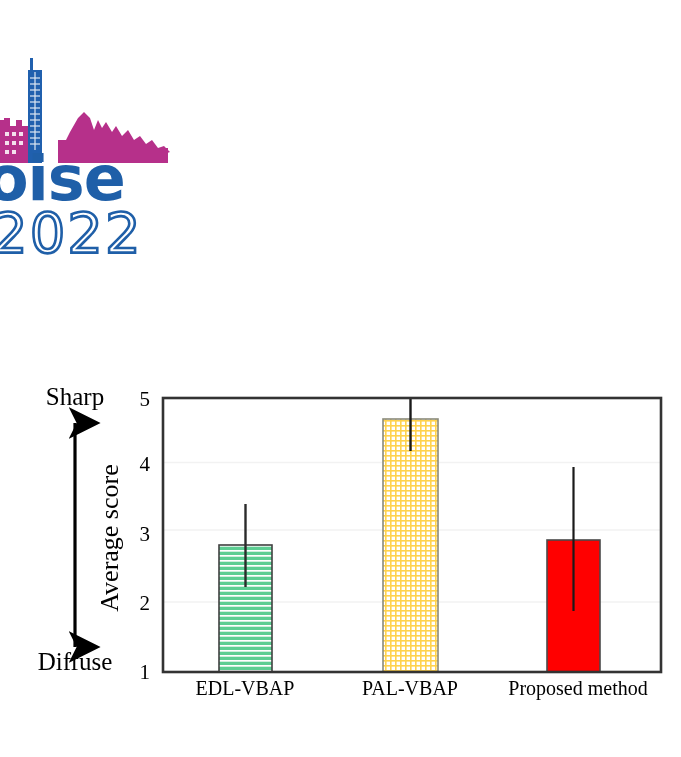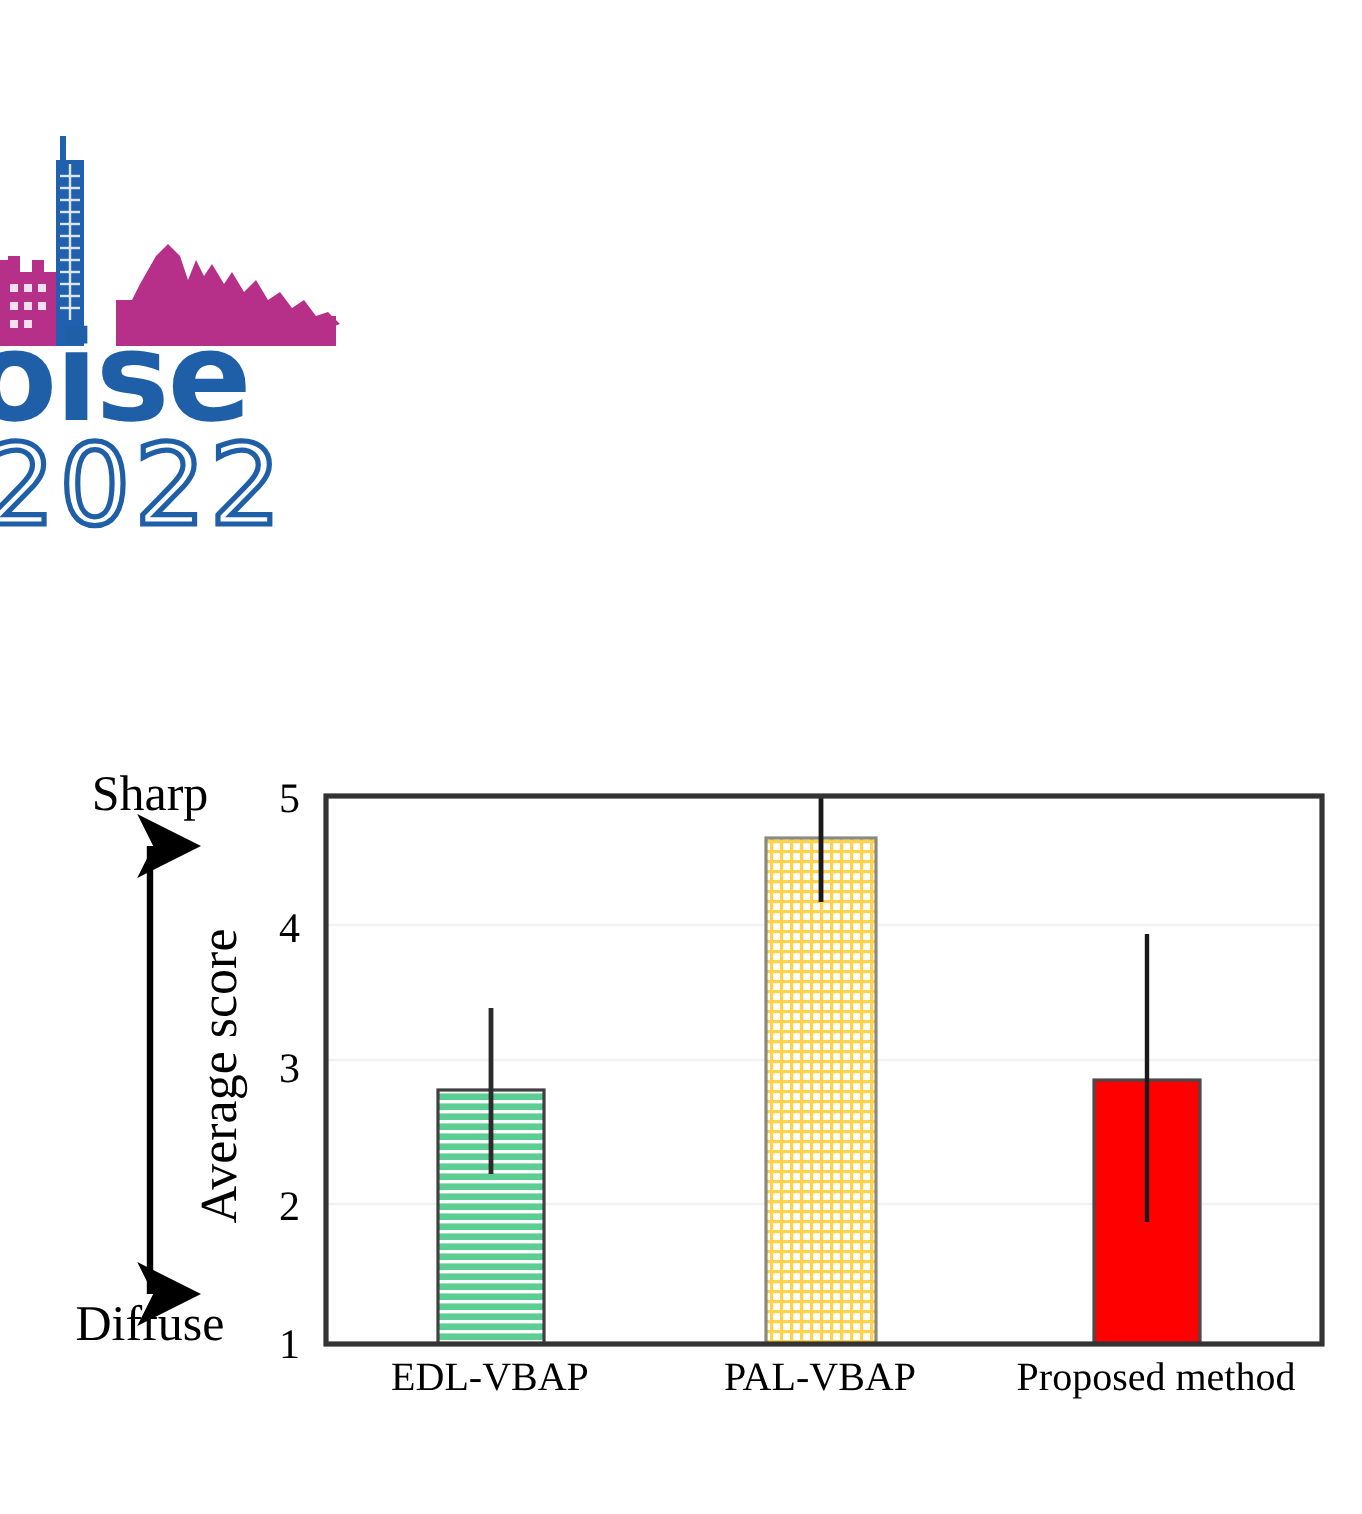--- a/index.html
+++ b/index.html
@@ -7,21 +7,21 @@
     width:681px;height:757px;
     background:#ffffff;
     font-family:"Liberation Serif", serif;
     position:relative;
     overflow:hidden;
   }
 
   
   #logo{
     position:absolute;
-    left:0px; top:50px;
+    left:0px; top:40px;
     width:240px; height:215px;
     overflow:hidden;
   }
   #logo svg{position:absolute;left:0;top:0;}
 
   
   #chart{
     position:absolute;
     left:0px; top:370px;
     width:681px; height:330px;

